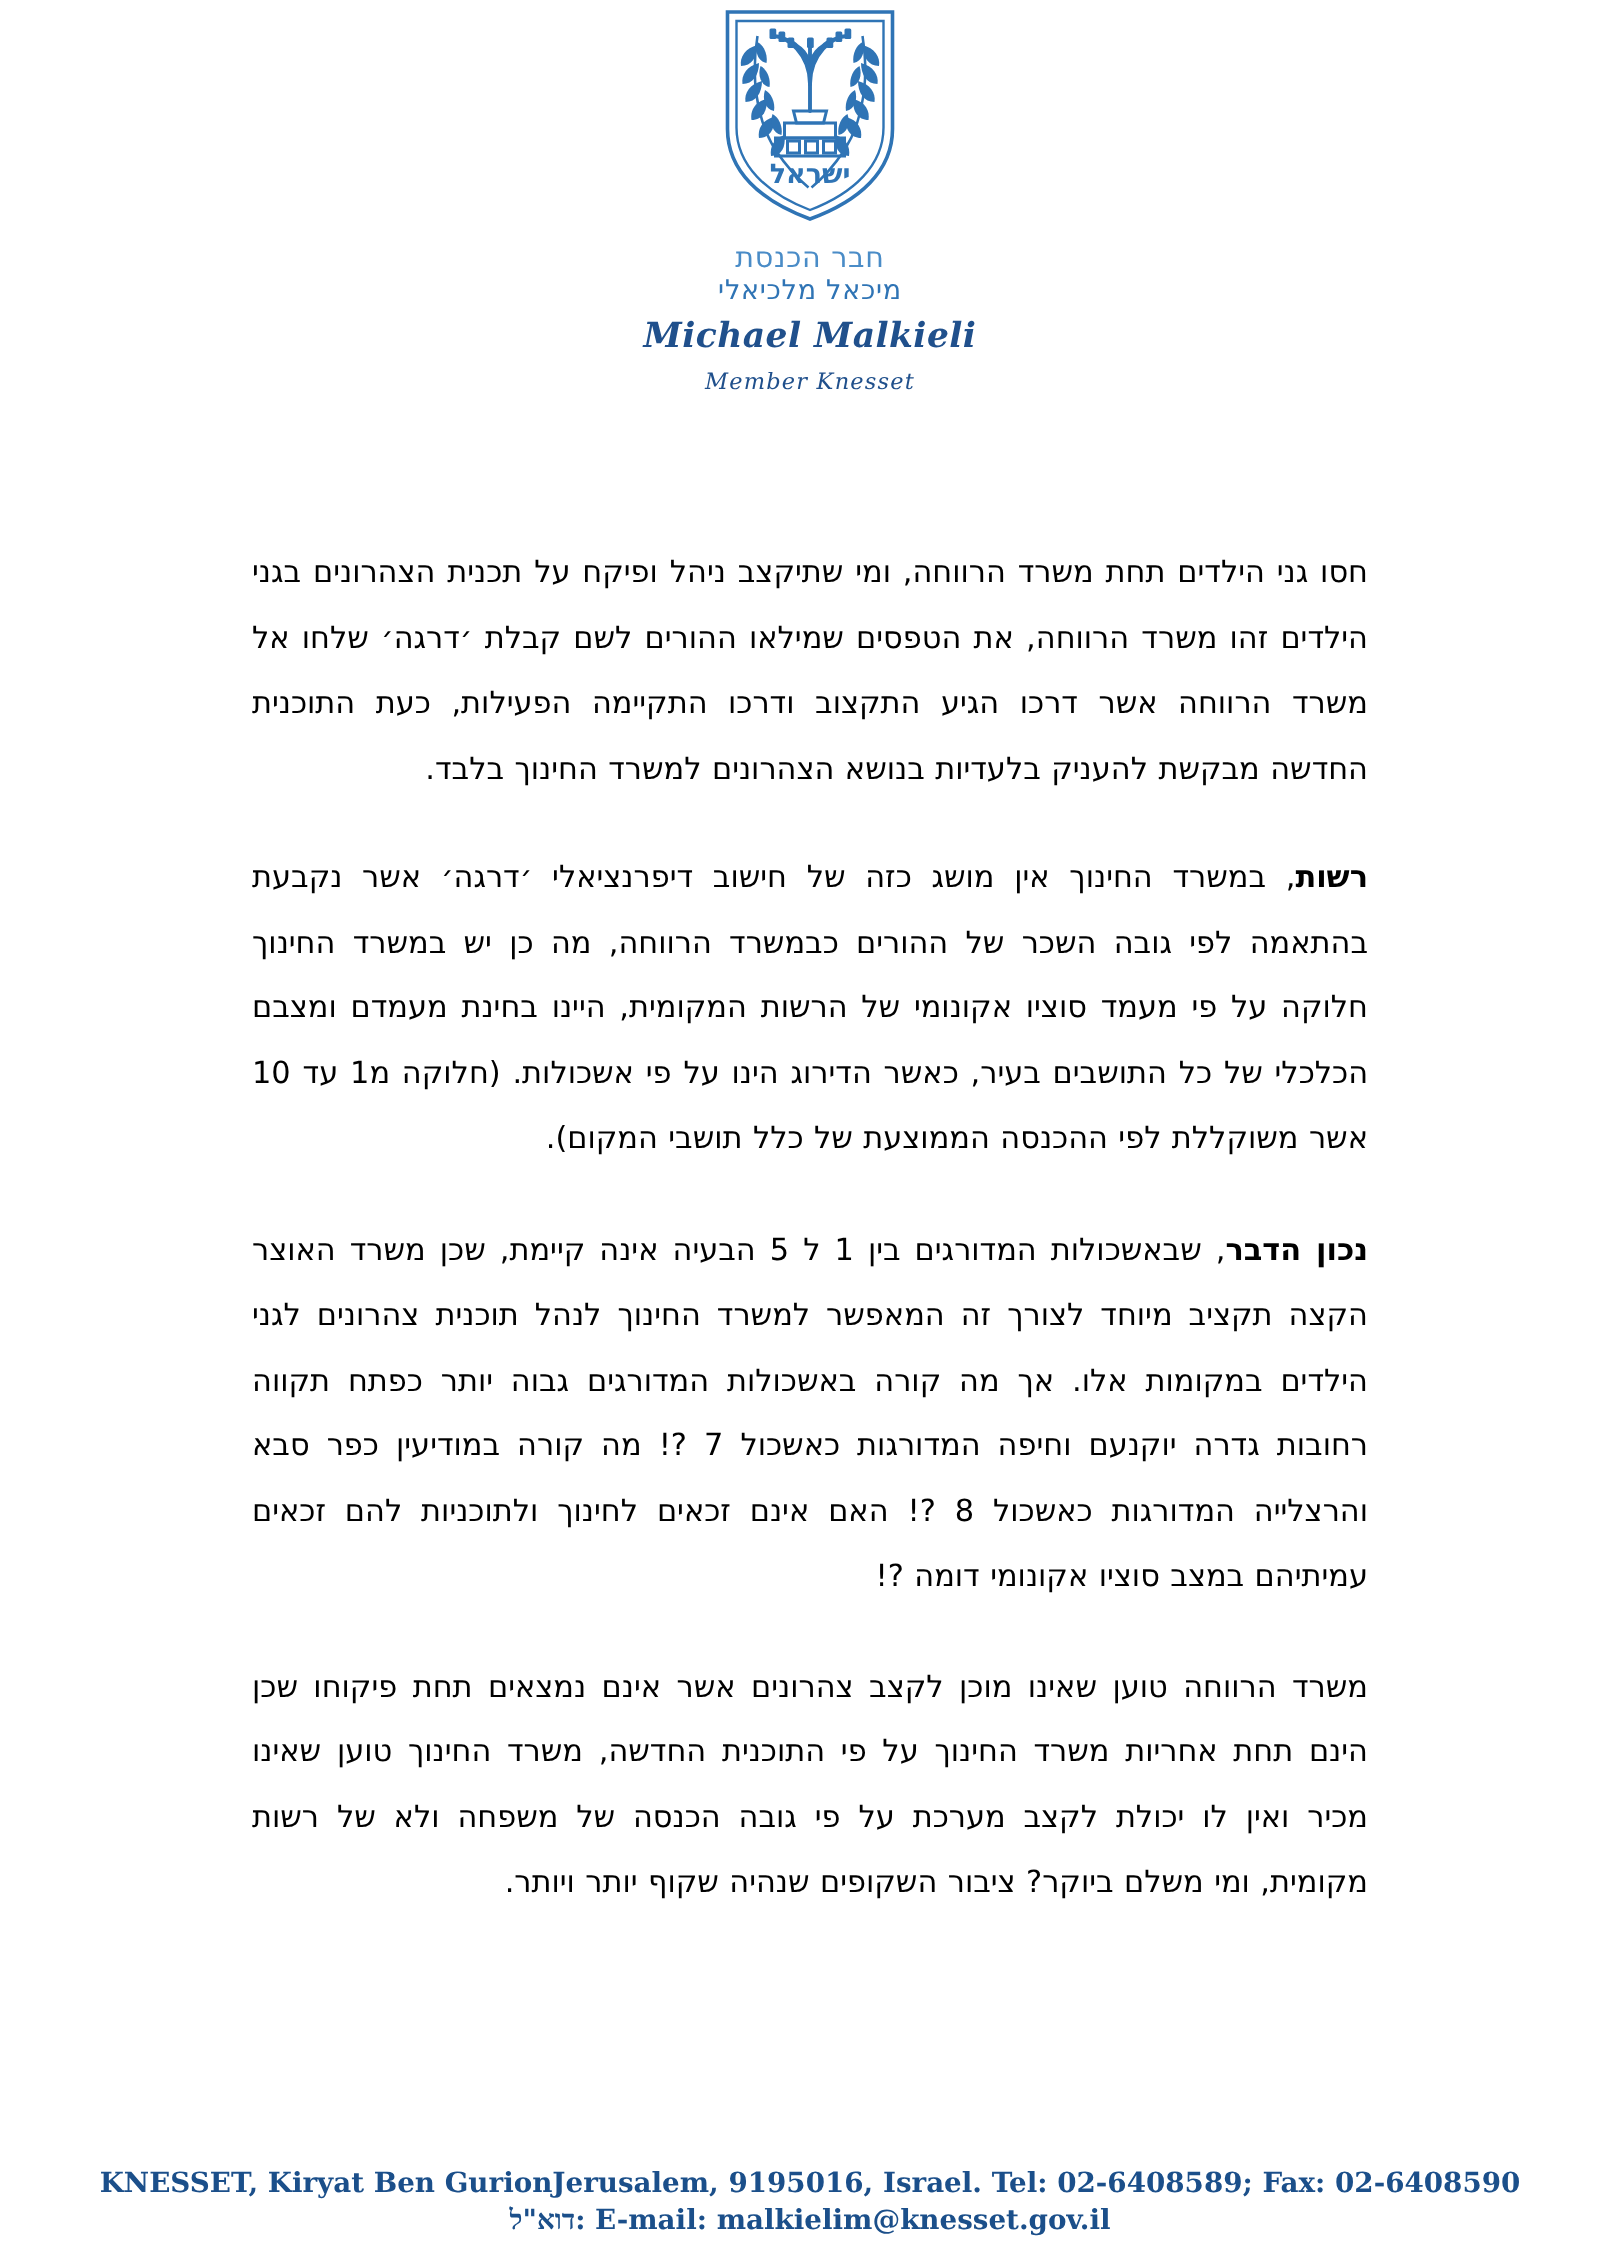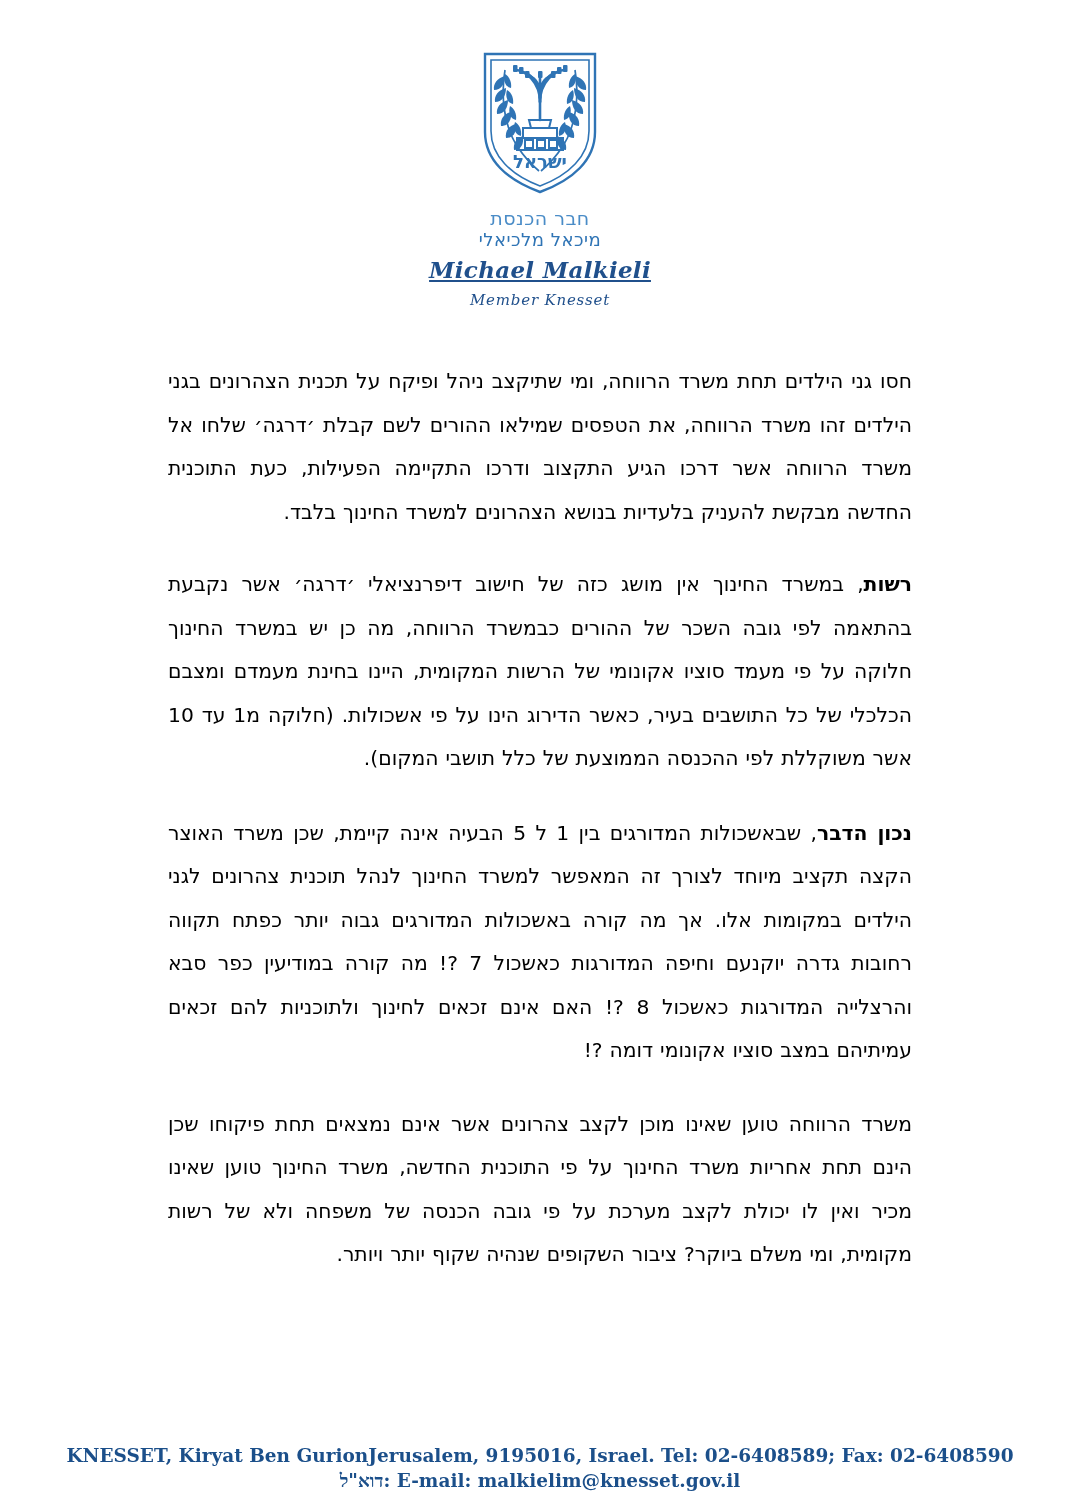--- a/index.html
+++ b/index.html
@@ -20,21 +20,20 @@
   .page {
     width: 1080px;
     height: 1512px;
     position: relative;
     box-sizing: border-box;
   }
 
   
   .letterhead {
     width: 100%;
-    padding-top: 46px;
     display: flex;
     flex-direction: column;
     align-items: center;
   }
 
   .emblem {
     width: 126px;
     height: 152px;
     display: block;
   }
@@ -62,21 +61,20 @@
   }
 
   .lh-name-en {
     font-size: 23px;
     color: #20508c;
     margin-top: 7px;
     font-weight: bold;
     font-style: italic;
     font-family: "DejaVu Serif", "Liberation Serif", serif;
     letter-spacing: 0.3px;
-    text-decoration: underline;
   }
 
   .lh-title-en {
     font-size: 15px;
     color: #20508c;
     margin-top: 9px;
     font-style: italic;
     font-family: "DejaVu Serif", "Liberation Serif", serif;
     letter-spacing: 0.8px;
   }

